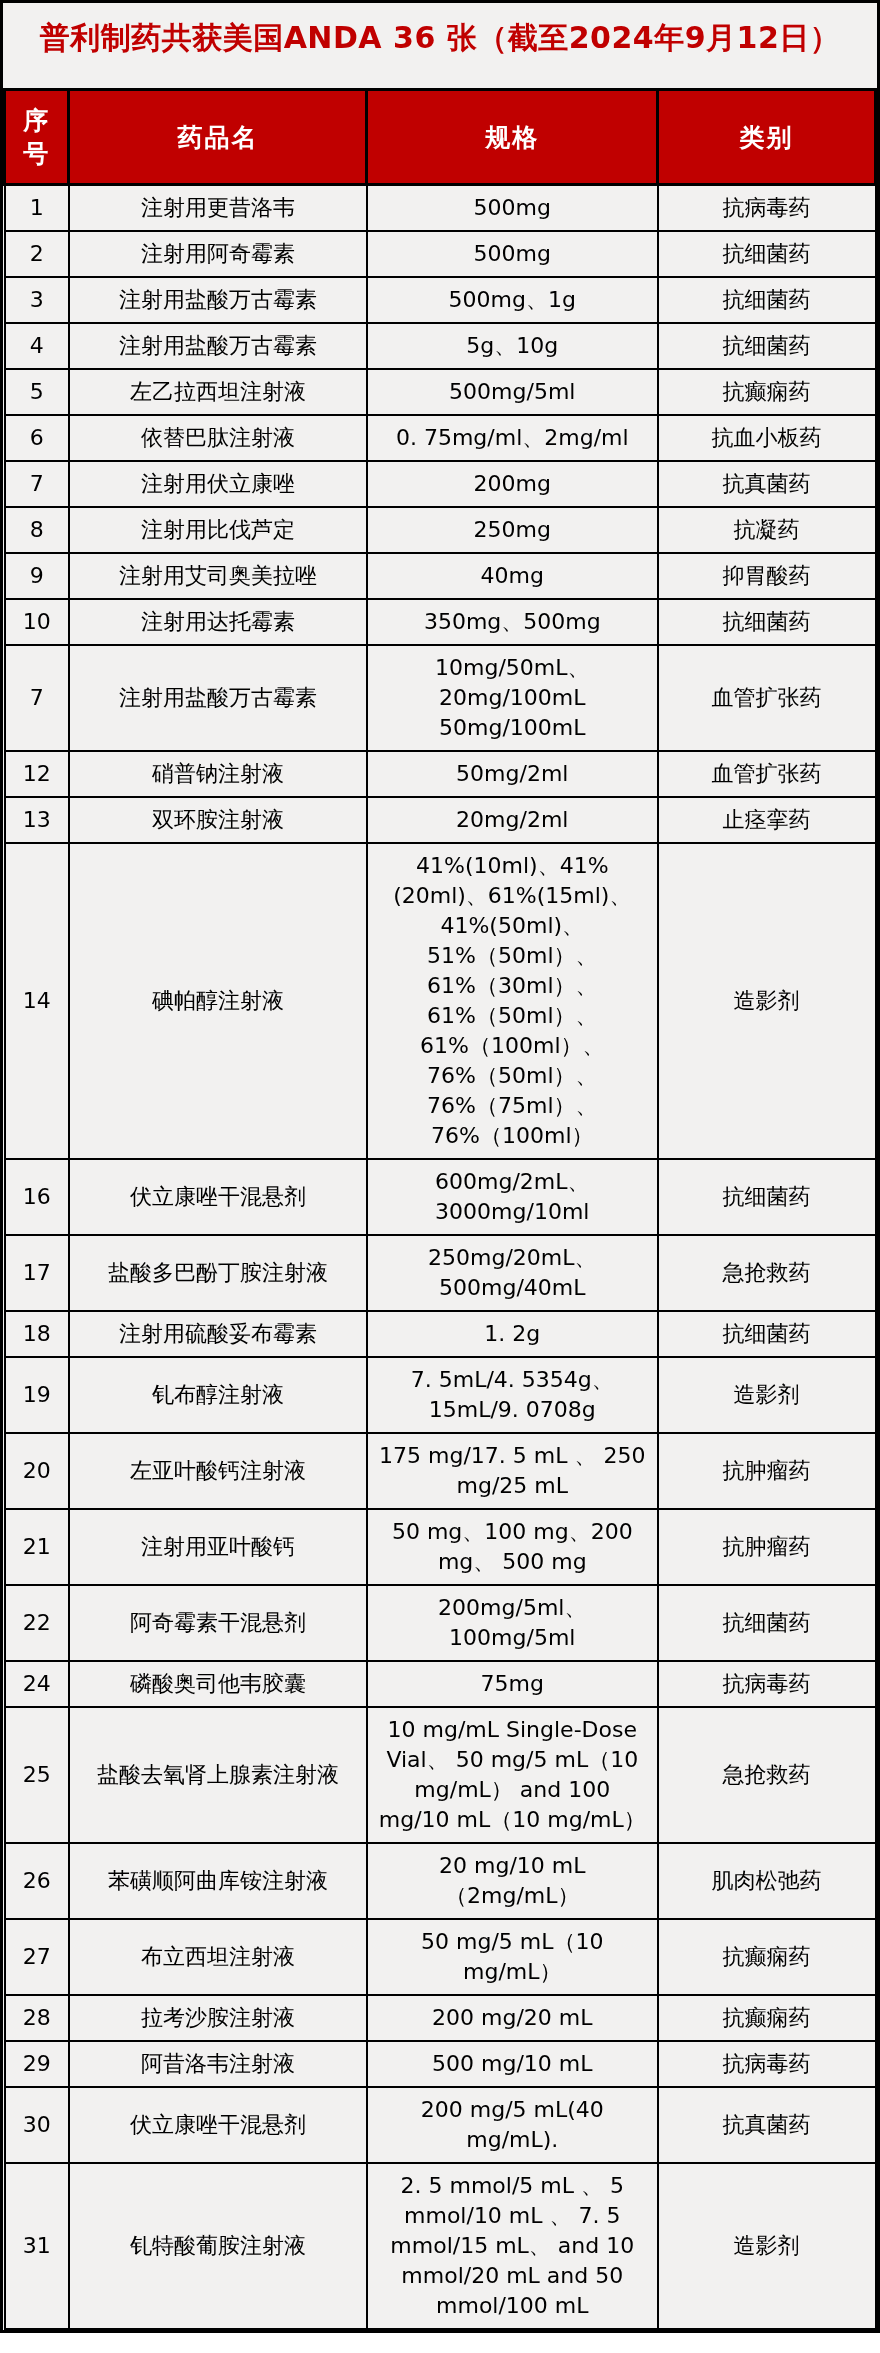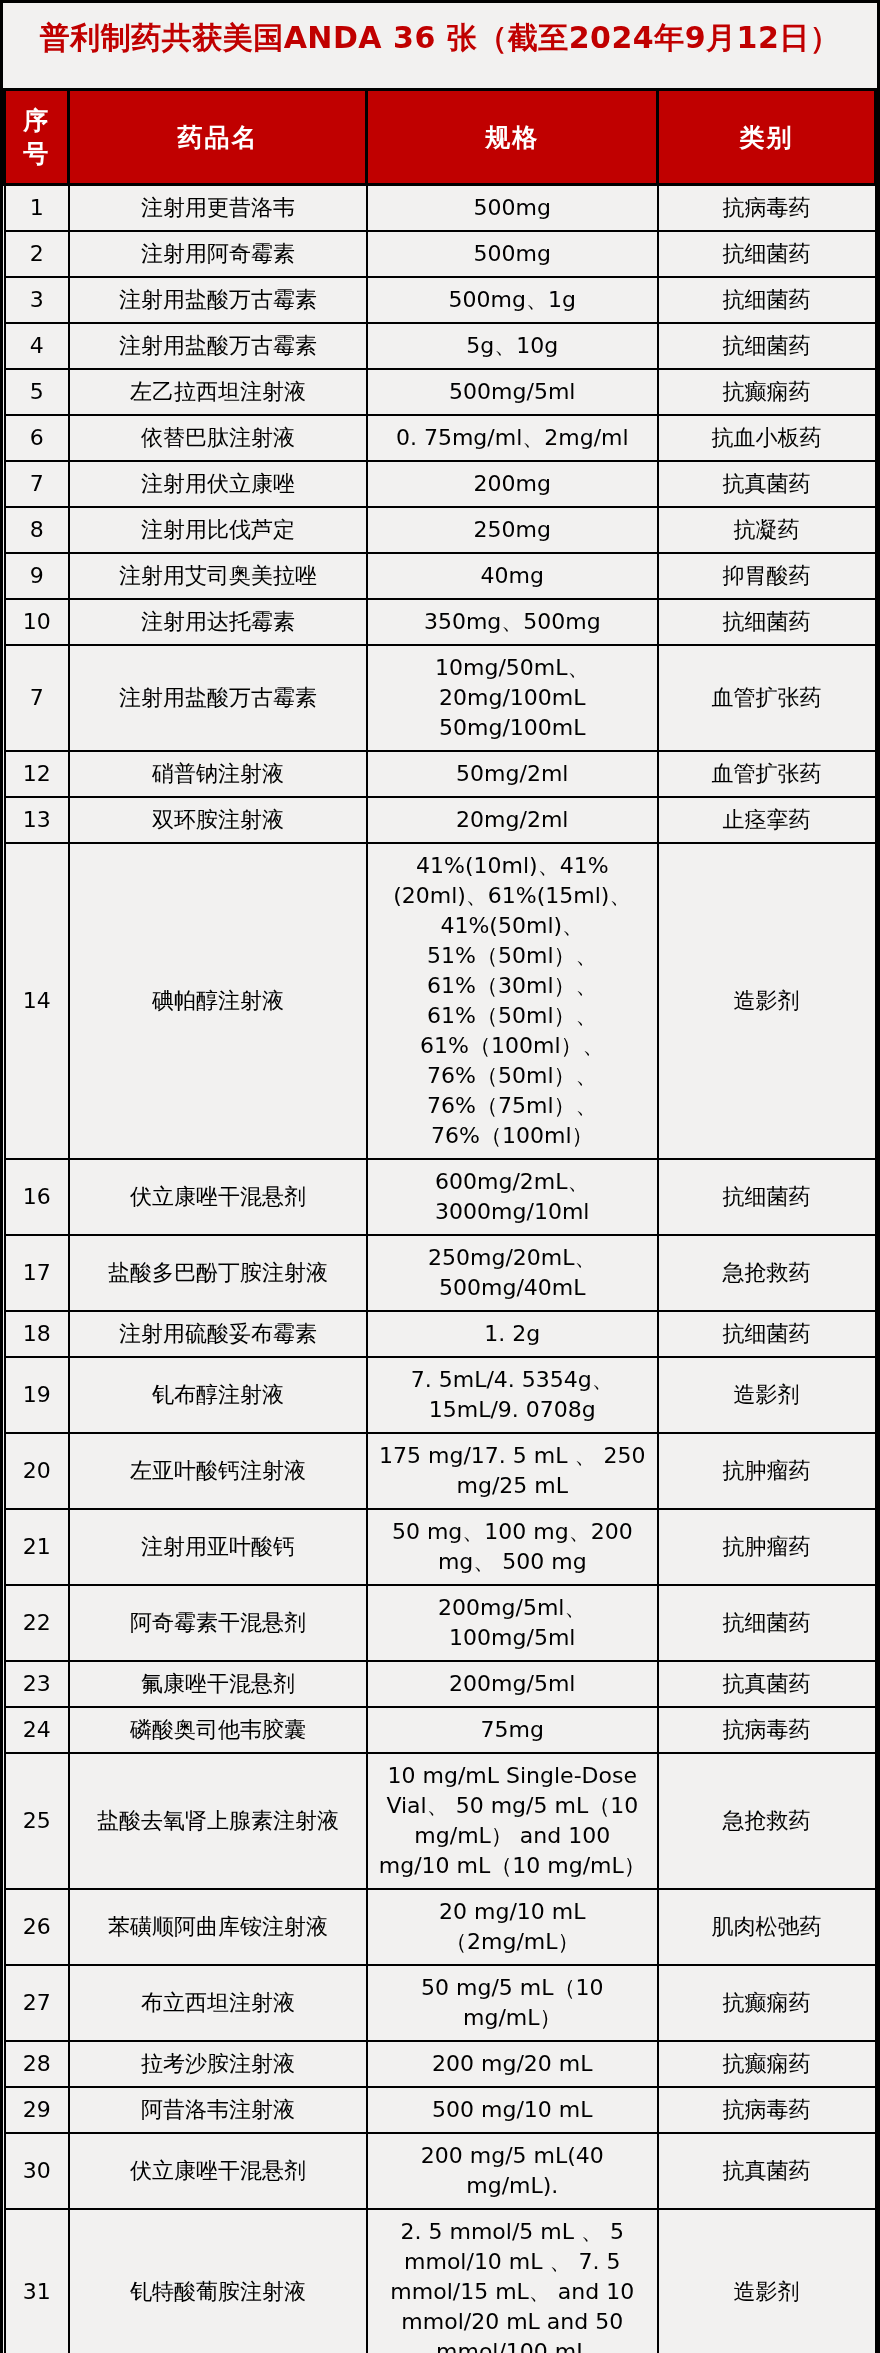--- a/index.html
+++ b/index.html
@@ -198,26 +198,20 @@
           <td class="cell-spec">50 mg、100 mg、200 mg、 500 mg</td>
           <td class="cell-category">抗肿瘤药</td>
         </tr>
         <tr>
           <td class="cell-no">22</td>
           <td class="cell-name">阿奇霉素干混悬剂</td>
           <td class="cell-spec">200mg/5ml、100mg/5ml</td>
           <td class="cell-category">抗细菌药</td>
         </tr>
         <tr>
-          <td class="cell-no">23</td>
-          <td class="cell-name">氟康唑干混悬剂</td>
-          <td class="cell-spec">200mg/5ml</td>
-          <td class="cell-category">抗真菌药</td>
-        </tr>
-        <tr>
           <td class="cell-no">24</td>
           <td class="cell-name">磷酸奥司他韦胶囊</td>
           <td class="cell-spec">75mg</td>
           <td class="cell-category">抗病毒药</td>
         </tr>
         <tr>
           <td class="cell-no">25</td>
           <td class="cell-name">盐酸去氧肾上腺素注射液</td>
           <td class="cell-spec">10 mg/mL Single-Dose Vial、 50 mg/5 mL（10 mg/mL） and 100 mg/10 mL（10 mg/mL）</td>
           <td class="cell-category">急抢救药</td>

